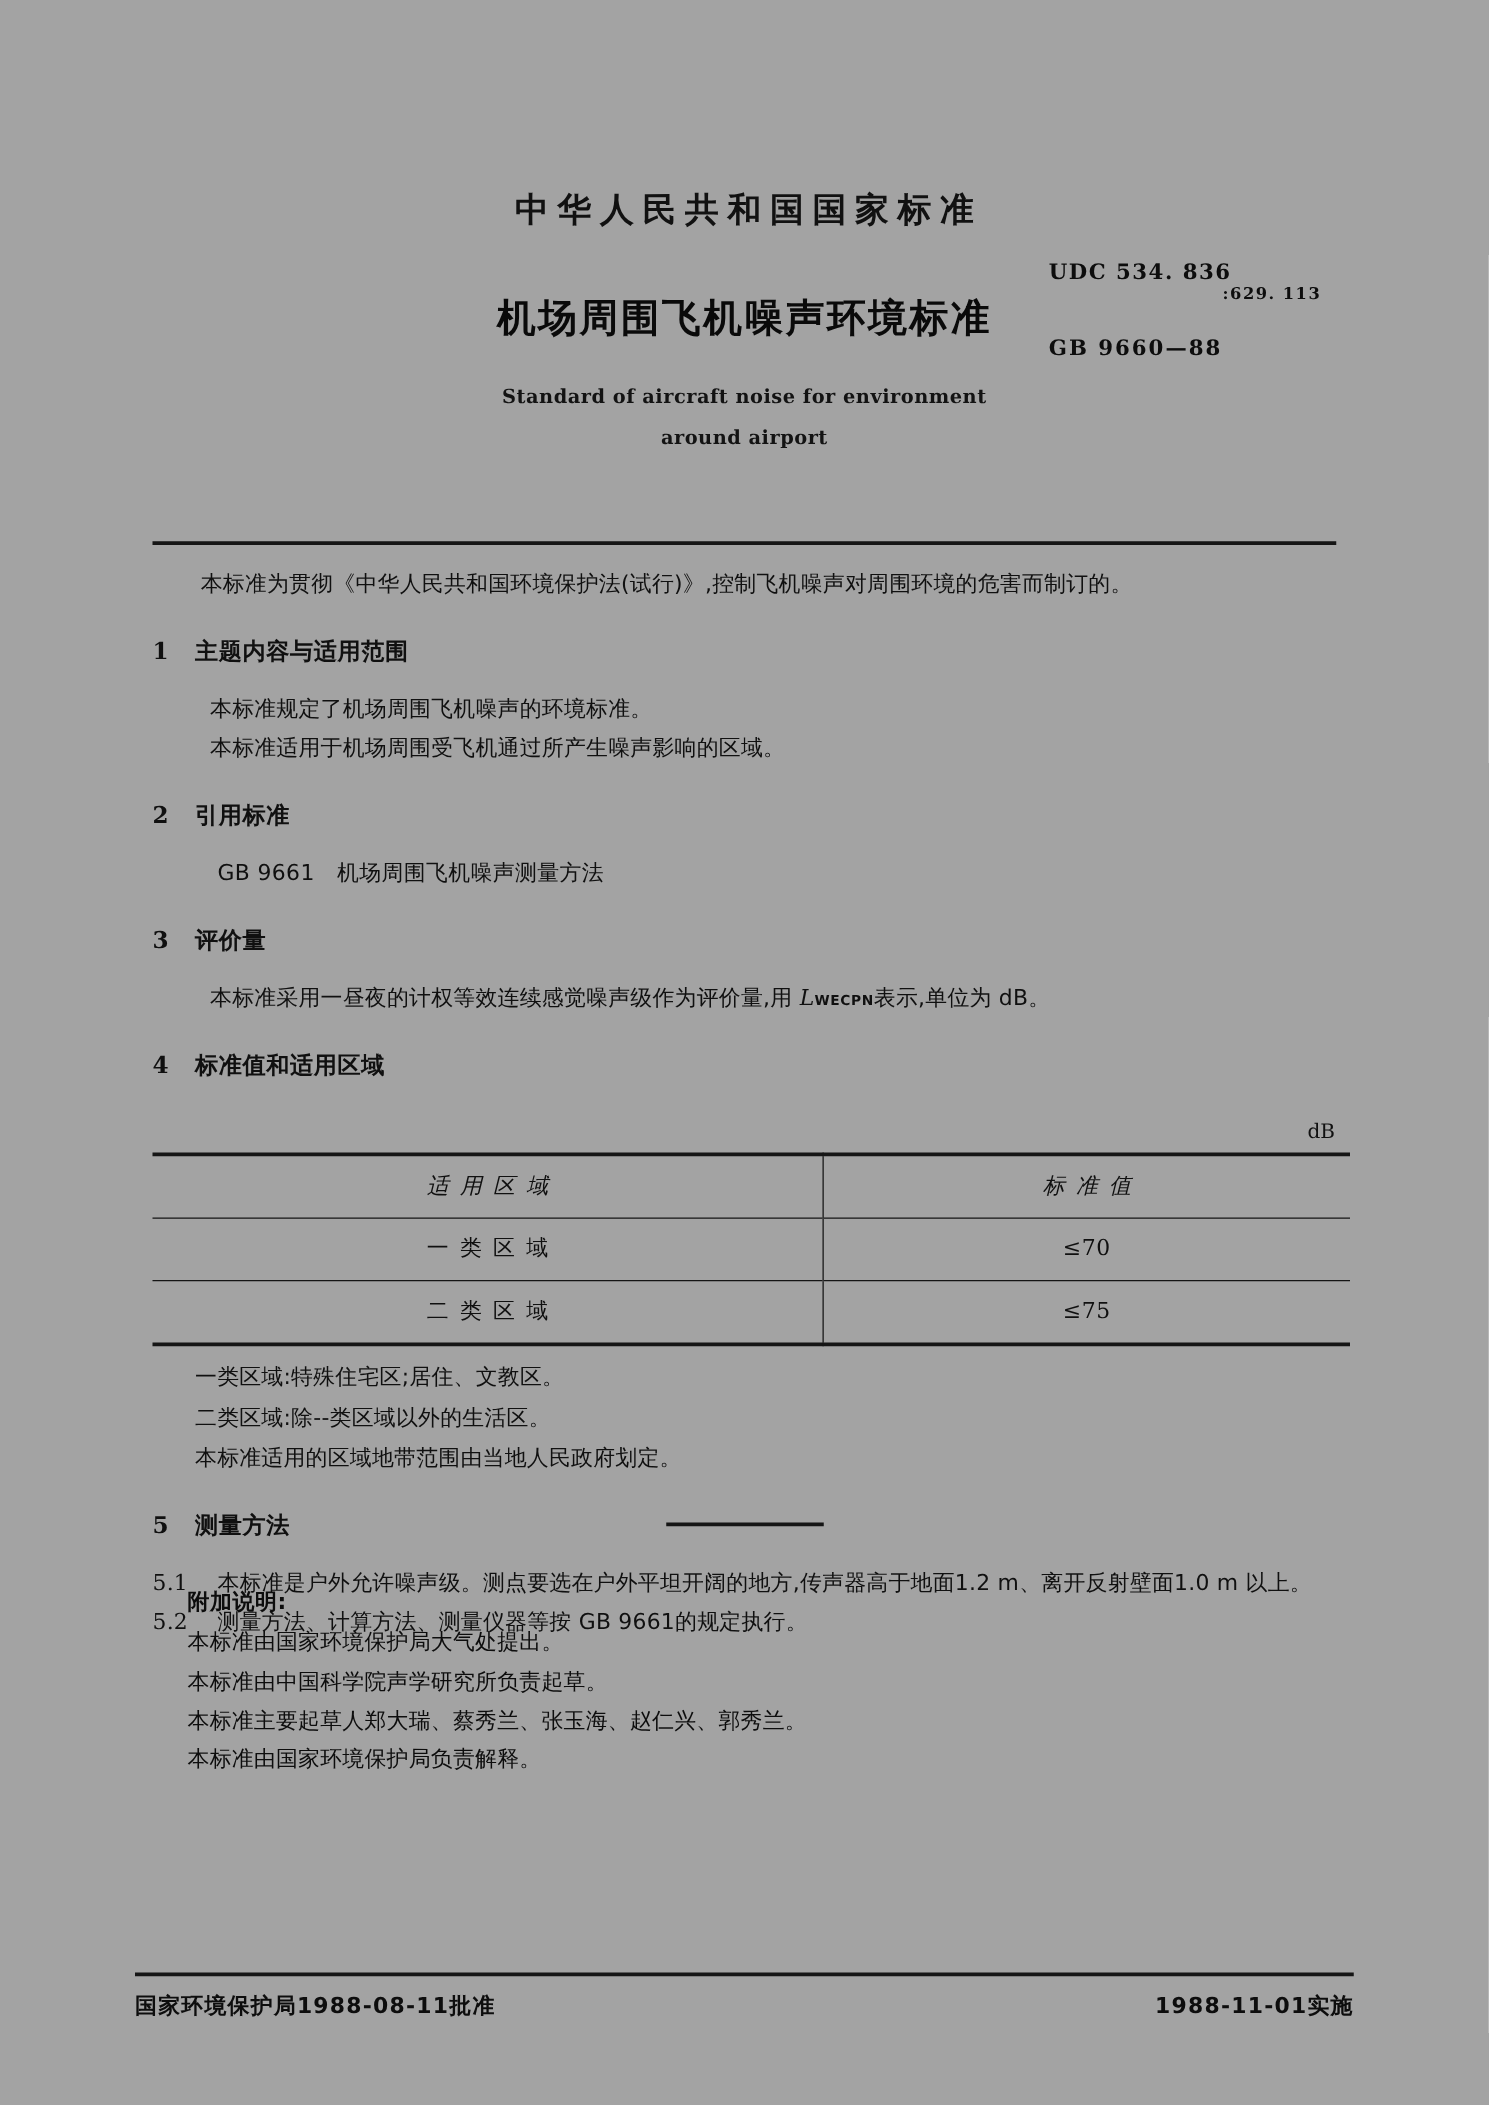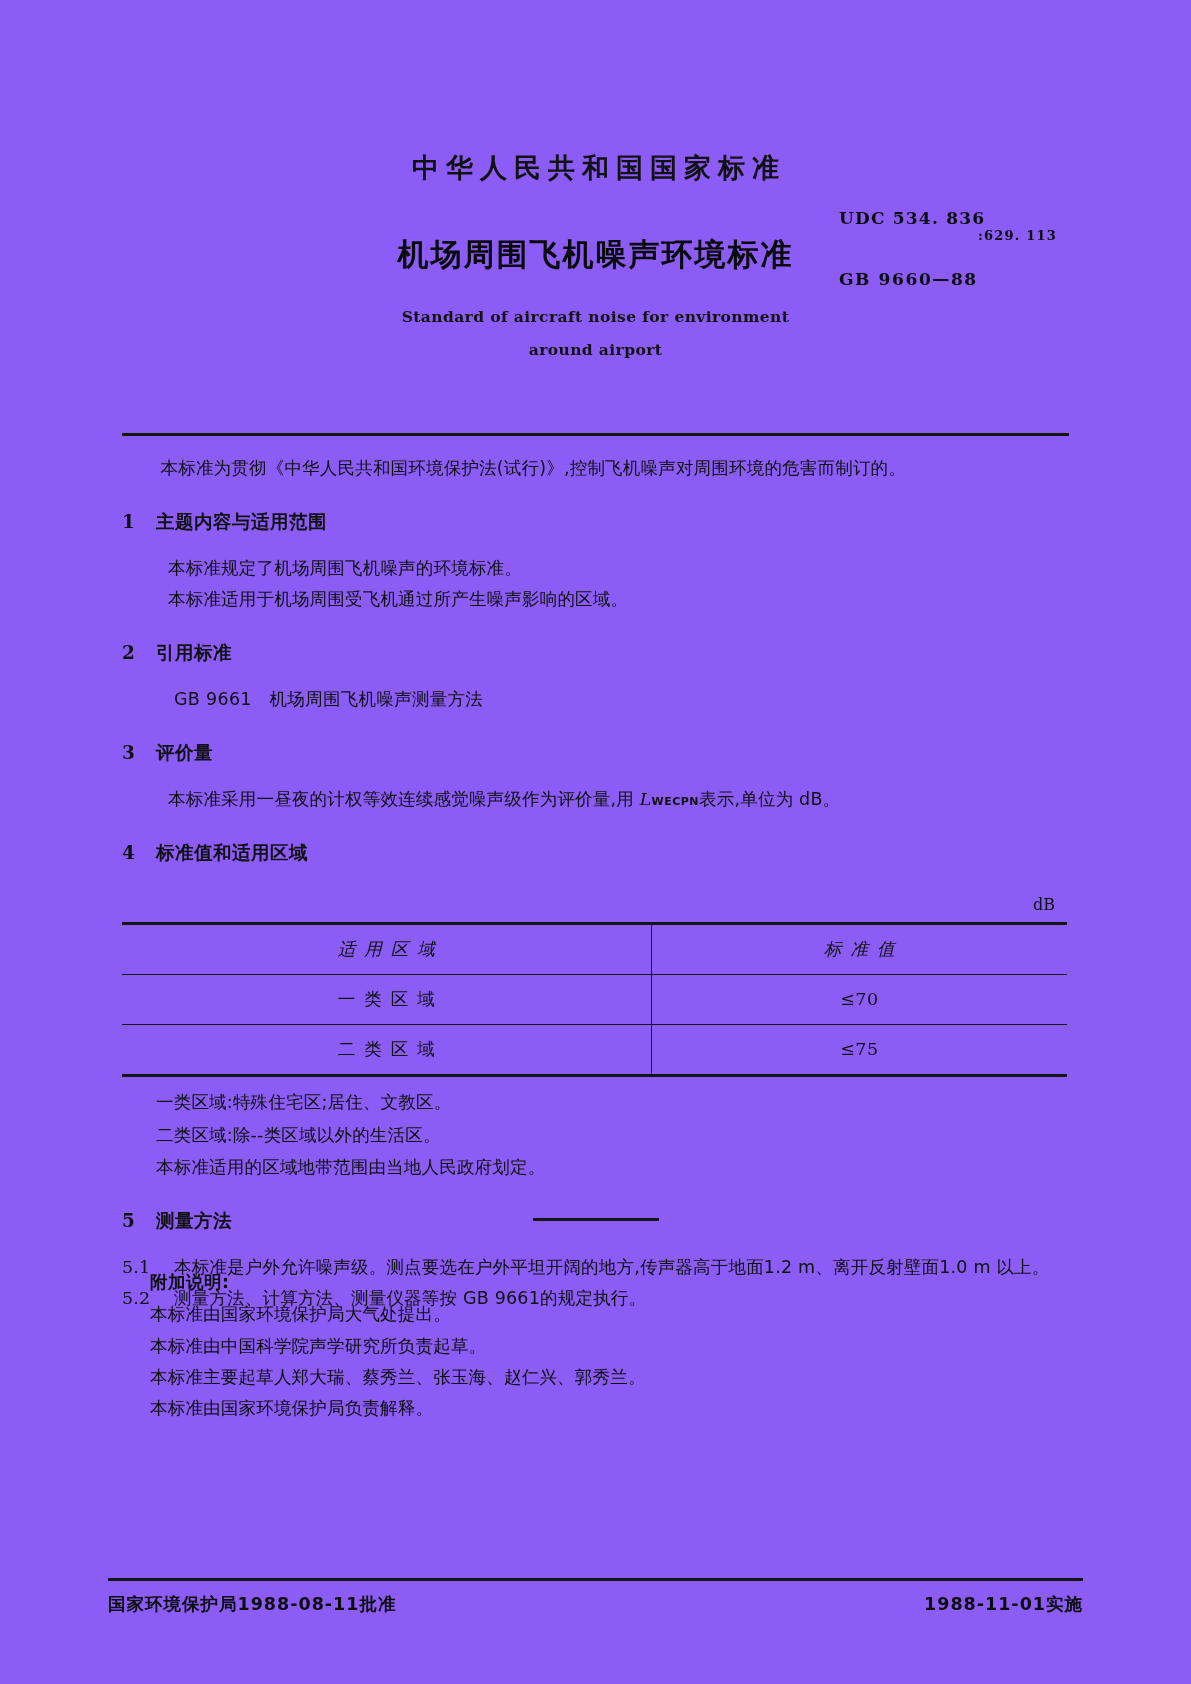--- a/index.html
+++ b/index.html
@@ -12,21 +12,21 @@
     width: 1191px;
     height: 1684px;
     font-family: "DejaVu Sans", "Liberation Sans", sans-serif;
     color: #0d0d0d;
     position: relative;
     overflow: hidden;
   }
   .page {
     position: absolute;
     inset: 0;
-    background: #8b5cf6;
+    background: #a3a3a3;
   }
 
   
   .header {
     position: absolute;
     left: 0;
     right: 0;
     top: 150px;
     height: 230px;
   }
@@ -112,21 +112,21 @@
     top: 1218px;
     width: 126px;
     height: 3px;
     background: #151515;
   }
 
   
   .content {
     position: absolute;
     left: 122px;
-    right: 124px;
+    right: 111px;
     top: 455px;
     font-size: 17.5px;
     line-height: 1.55;
     color: #101010;
   }
   .para {
     text-indent: 2.2em;
     margin: 0 0 6px 0;
     letter-spacing: 0.2px;
   }

